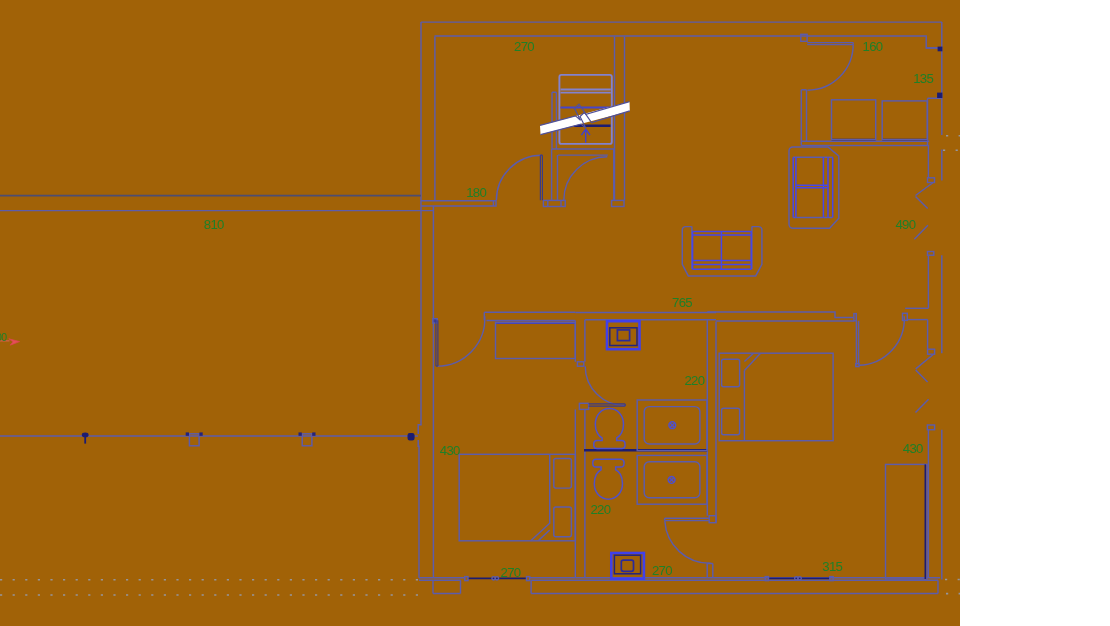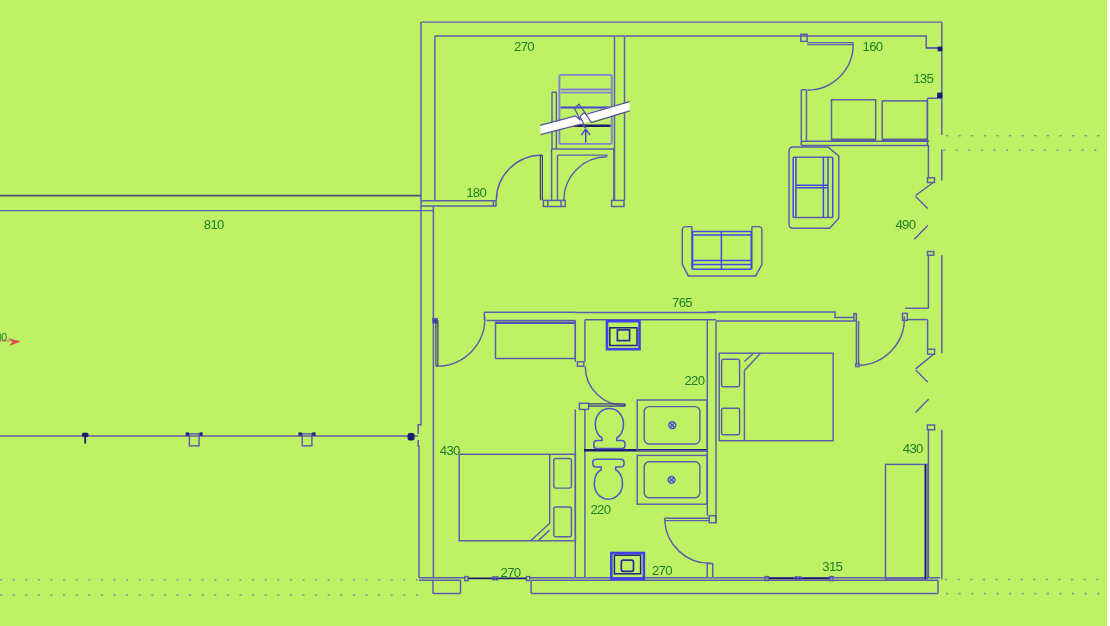--- a/index.html
+++ b/index.html
@@ -1,16 +1,16 @@
 <!DOCTYPE html>
 <html><head>
 <meta charset="utf-8">
 <style>
 html,body{margin:0;padding:0;background:#ffffff;}
-#cv{position:relative;width:1107px;height:626px;overflow:hidden;background:#bef264;}
+#cv{position:relative;width:960px;height:626px;overflow:hidden;background:#a16207;}
 svg{position:absolute;left:0;top:0;}
 text{font-family:"Liberation Sans",sans-serif;font-size:13.2px;font-weight:normal;fill:#1f8028;letter-spacing:-0.7px;}
 .w{stroke:#5c5cac;stroke-width:1.45;fill:none;}
 .dk{stroke:#1c1c72;stroke-width:1.6;fill:none;}
 .fb{stroke:#4646e8;stroke-width:1.5;fill:none;}
 .st{stroke:#8282d0;stroke-width:1.9;fill:none;}
 .tb{stroke:#5151c8;stroke-width:1.5;fill:none;}
 .dot{stroke:#95959d;stroke-width:1.6;stroke-dasharray:2.2 10.4;fill:none;}
 </style>
 </head>

